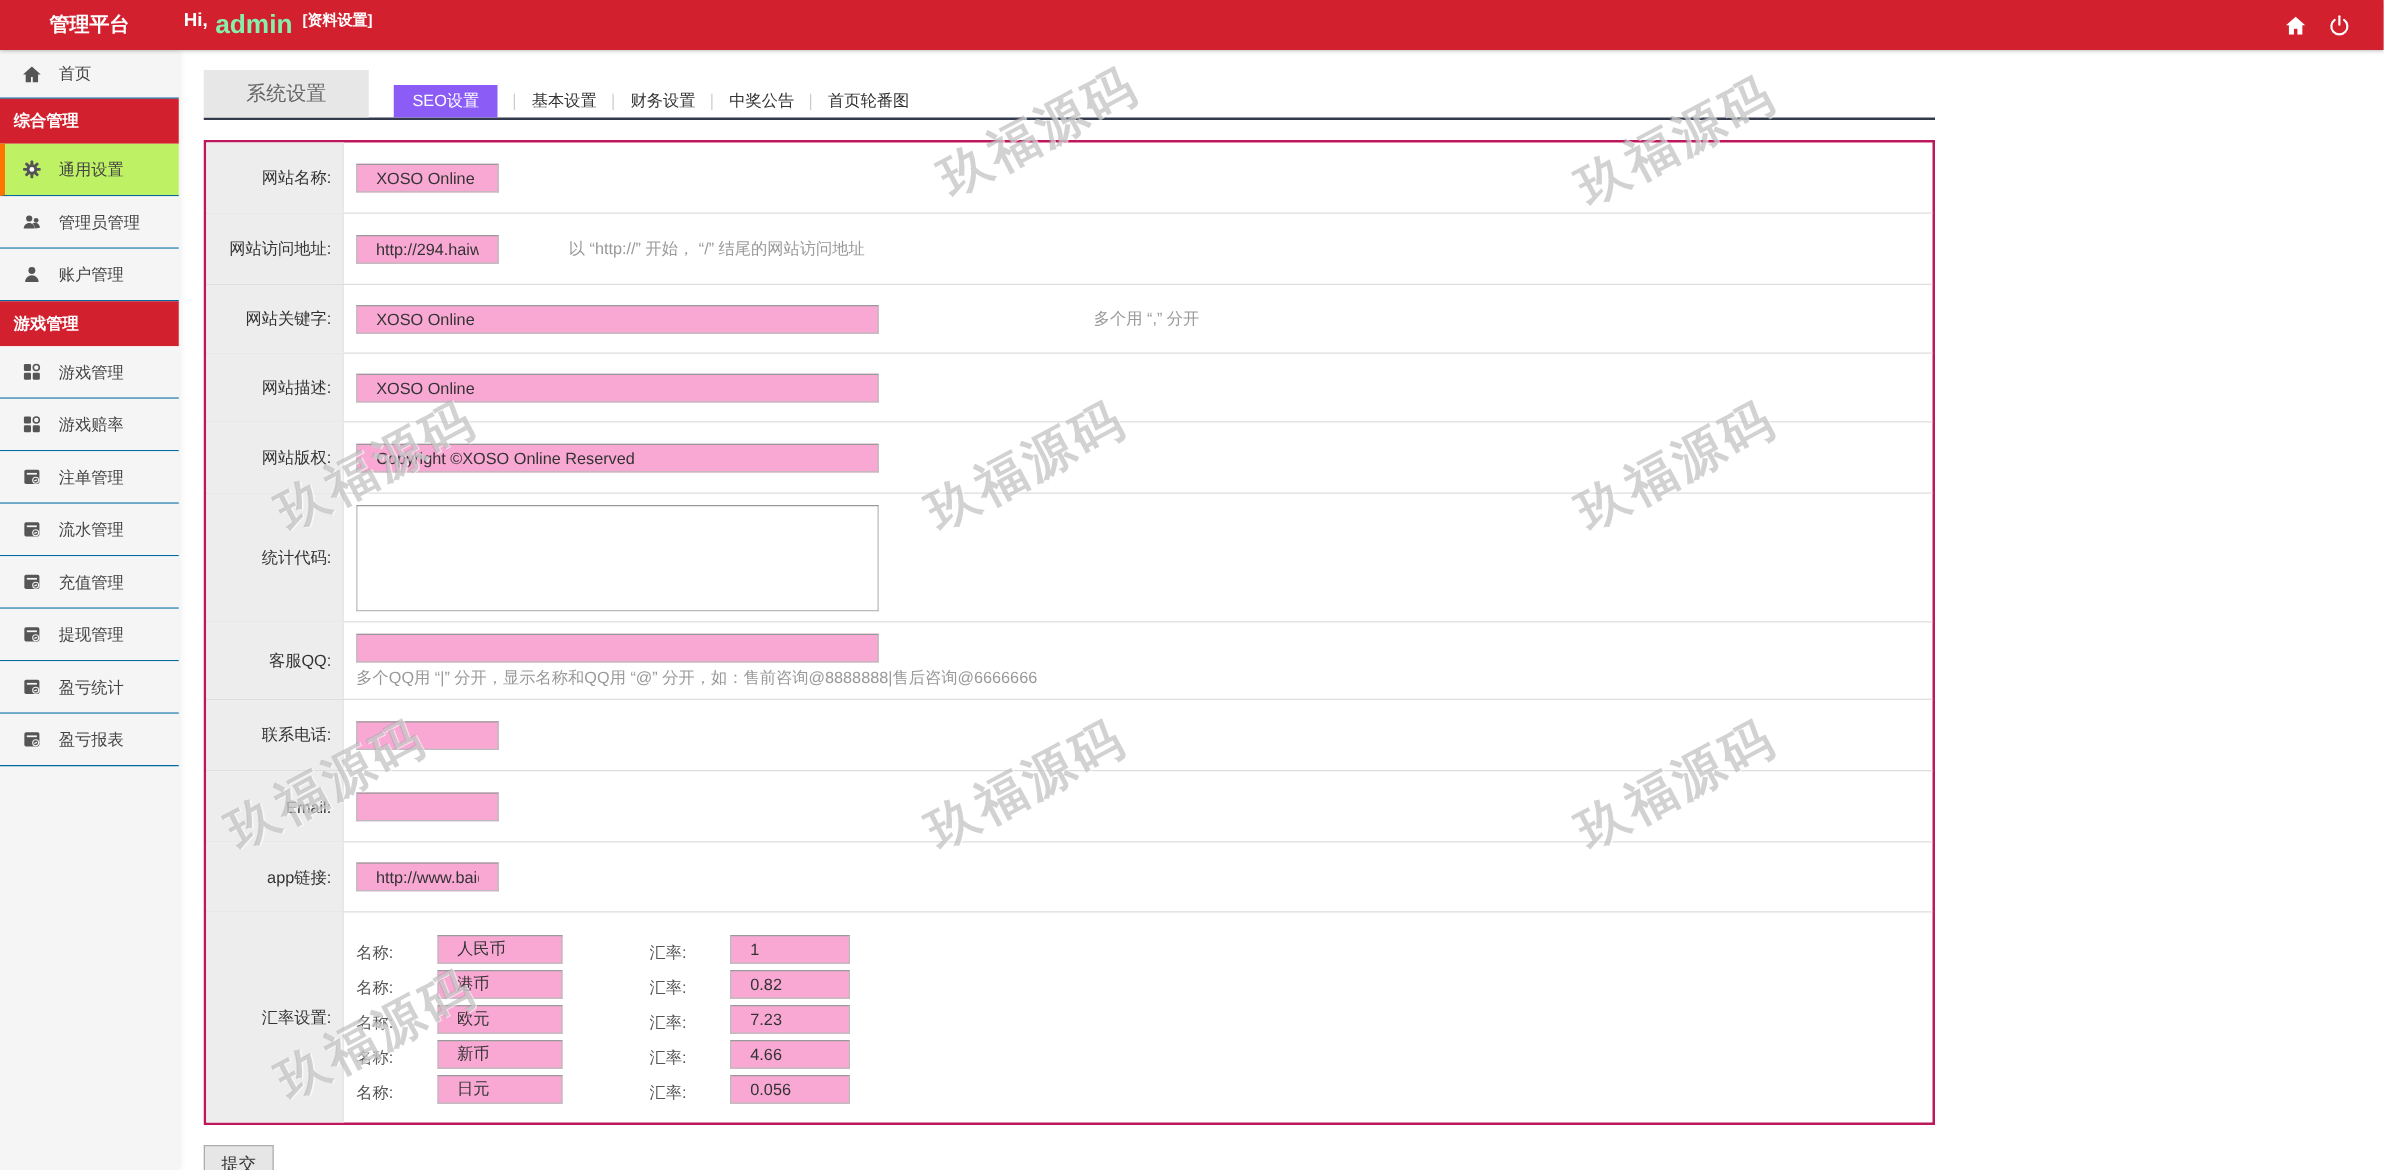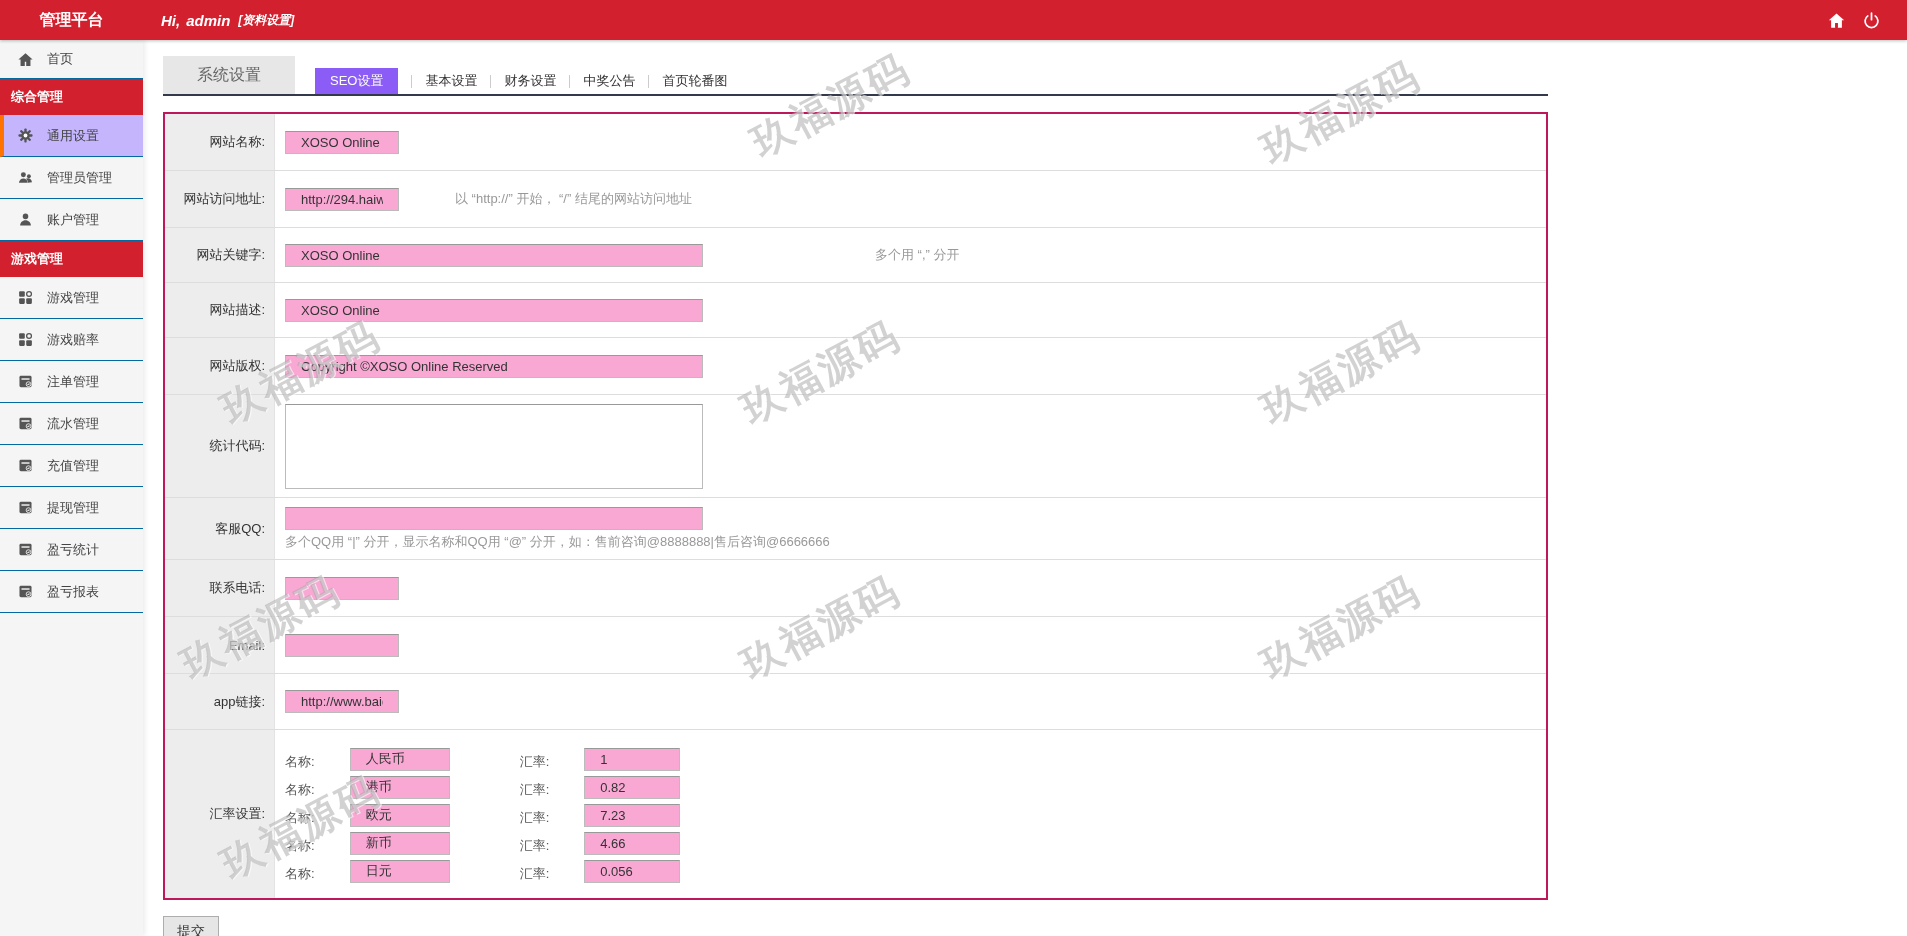--- a/index.html
+++ b/index.html
@@ -2,36 +2,36 @@
 <html><head>
 <meta charset="utf-8">
 <style>
   * { margin:0; padding:0; box-sizing:border-box; }
   html,body { width:1907px; height:936px; overflow:hidden; }
   body { font-family:"Liberation Sans","DejaVu Sans",sans-serif; background:#fff; position:relative; }
 
   
   .header { height:40px; background:#d2202e; display:flex; align-items:center; position:relative; z-index:30; box-shadow:0 1px 3px rgba(0,0,0,.25); }
   .header-title { width:143px; text-align:center; color:#fff; font-weight:bold; font-size:16px; }
-  .header-greet { margin-left:18px; display:flex; align-items:flex-start;font-style:italic; }
+  .header-greet { margin-left:4px; display:flex; align-items:flex-start; }
   .greet-prefix { color:#fff; font-weight:bold; font-size:15px; }
-  .username { color:#ffffff; font-weight:bold; font-size:15px; margin-left:6px; }
+  .username { color:#86efac; font-weight:bold; font-size:21px; margin-left:6px; }
   .profile-link { color:#fff; font-size:12px; font-weight:bold; margin-left:8px; cursor:pointer; }
   .header-icons { position:absolute; right:26px; top:0; height:40px; display:flex; align-items:center; gap:16px; }
   .hicon { width:19px; height:19px; cursor:pointer; }
   .hicon svg { width:100%; height:100%; display:block; }
 
   
   .sidebar { position:absolute; left:0; top:40px; width:143px; height:896px; background:#f5f5f5; z-index:20; box-shadow:2px 0 5px rgba(0,0,0,.08); }
   .sb-item { height:42px; display:flex; align-items:center; padding-left:17px; border-bottom:1px solid #0369a1; background:#f5f5f5; cursor:pointer; }
   .sb-item.first { height:39px; }
   .sb-item .icon { width:17px; height:17px; margin-right:13px; flex-shrink:0; }
   .sb-item .icon svg { width:100%; height:100%; display:block; }
   .sb-item .lbl { font-size:13px; color:#444; }
-  .sb-item.active { background:#c4b5fd; border-left:4px solid #ff7300; padding-left:13px; }
+  .sb-item.active { background:#bef264; border-left:4px solid #ff7300; padding-left:13px; }
   .sb-section { height:36px; background:#d2202e; color:#fff; font-size:13px; font-weight:bold; display:flex; align-items:center; padding-left:11px; }
 
   
   .main { position:absolute; left:143px; top:40px; width:1764px; height:896px; background:#fff; padding:18px 0 0 20px; }
 
   .tabbar { width:1385px; display:flex; align-items:flex-end; border-bottom:2px solid #333a4c; height:38px; }
   .tab-group { width:132px; height:38px; background:#e7e7e7; color:#666; font-size:16px; display:flex; align-items:center; justify-content:center; }
   .tabs-inline { display:flex; align-items:center; margin-left:20px; height:26px; }
   .tab { font-size:13px; color:#333; cursor:pointer; white-space:nowrap; }
   .tab.active { background:#8b5cf6; color:#fff; padding:0 15px; height:26px; line-height:26px; }

